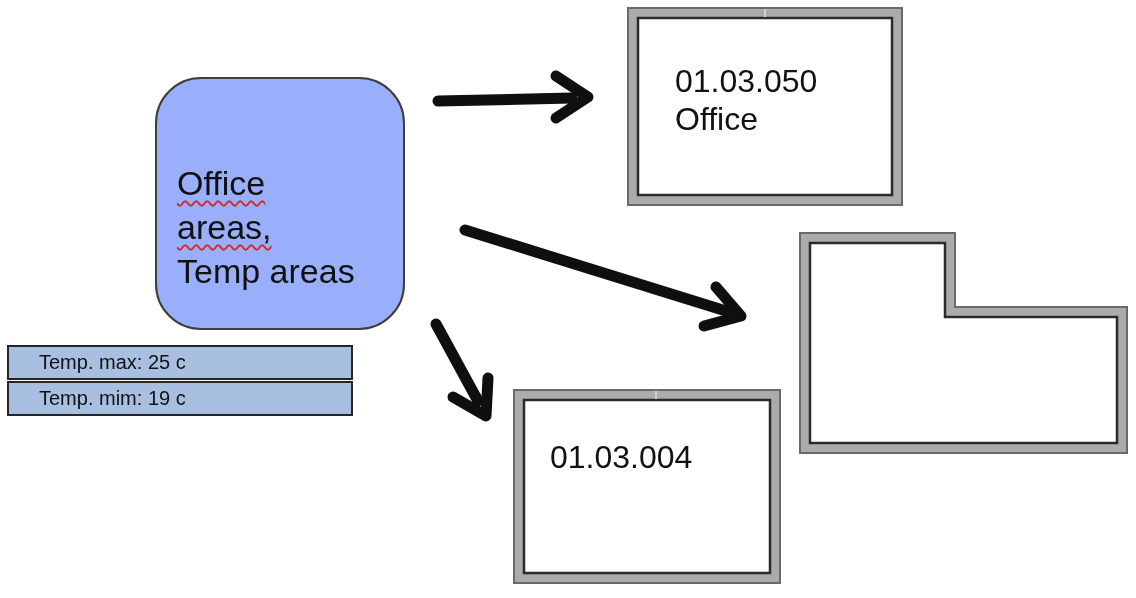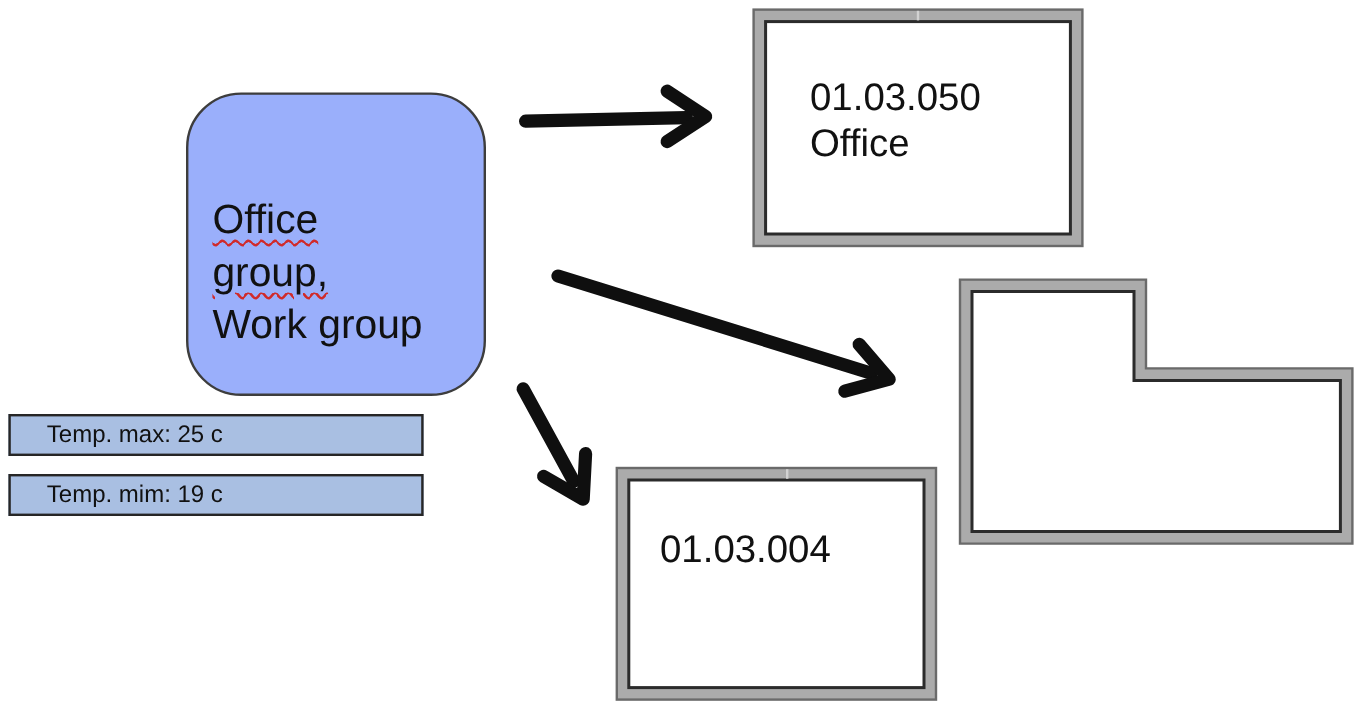--- a/index.html
+++ b/index.html
@@ -29,21 +29,21 @@
   }
 
   
   .temp-table{position:absolute;left:7px;top:345px;width:346px;z-index:2;}
   .temp-row{
     height:35px;box-sizing:border-box;
     background:var(--table-fill,#a9bfe2);
     border:2px solid var(--table-border,#262626);
     font-size:20px;line-height:31px;padding-left:30px;
   }
-  .temp-row + .temp-row{margin-top:15px;}
+  .temp-row + .temp-row{margin-top:1px;}
 
   
   .room-label{
     position:absolute;z-index:3;font-size:32px;line-height:38px;white-space:nowrap;
   }
   .room-label.office{left:675px;top:62px;}
   .room-label.meeting{left:836px;top:328px;}
   .room-label.laboratory{left:550px;top:438px;text-align:center;}
 
   
@@ -88,22 +88,22 @@
     <g>
       <rect class="frame-outer" x="514" y="390" width="266" height="193"></rect>
       <rect class="frame-inner" x="524" y="400" width="246" height="173"></rect>
       <line class="frame-seam" x1="656" y1="391" x2="656" y2="399"></line>
     </g>
   </svg>
 
   <div class="climate-node">
     <div class="node-text">
       <span class="misspell">Office</span><br>
-      <span class="misspell">group,</span><br>
-      <span>Work group</span>
+      <span class="misspell">areas,</span><br>
+      <span>Temp areas</span>
     </div>
   </div>
 
   <div class="temp-table">
     <div class="temp-row">Temp. max: 25 c</div>
     <div class="temp-row">Temp. mim: 19 c</div>
   </div>
 
   <div class="room-label office">
     <span>01.03.050</span><br>

